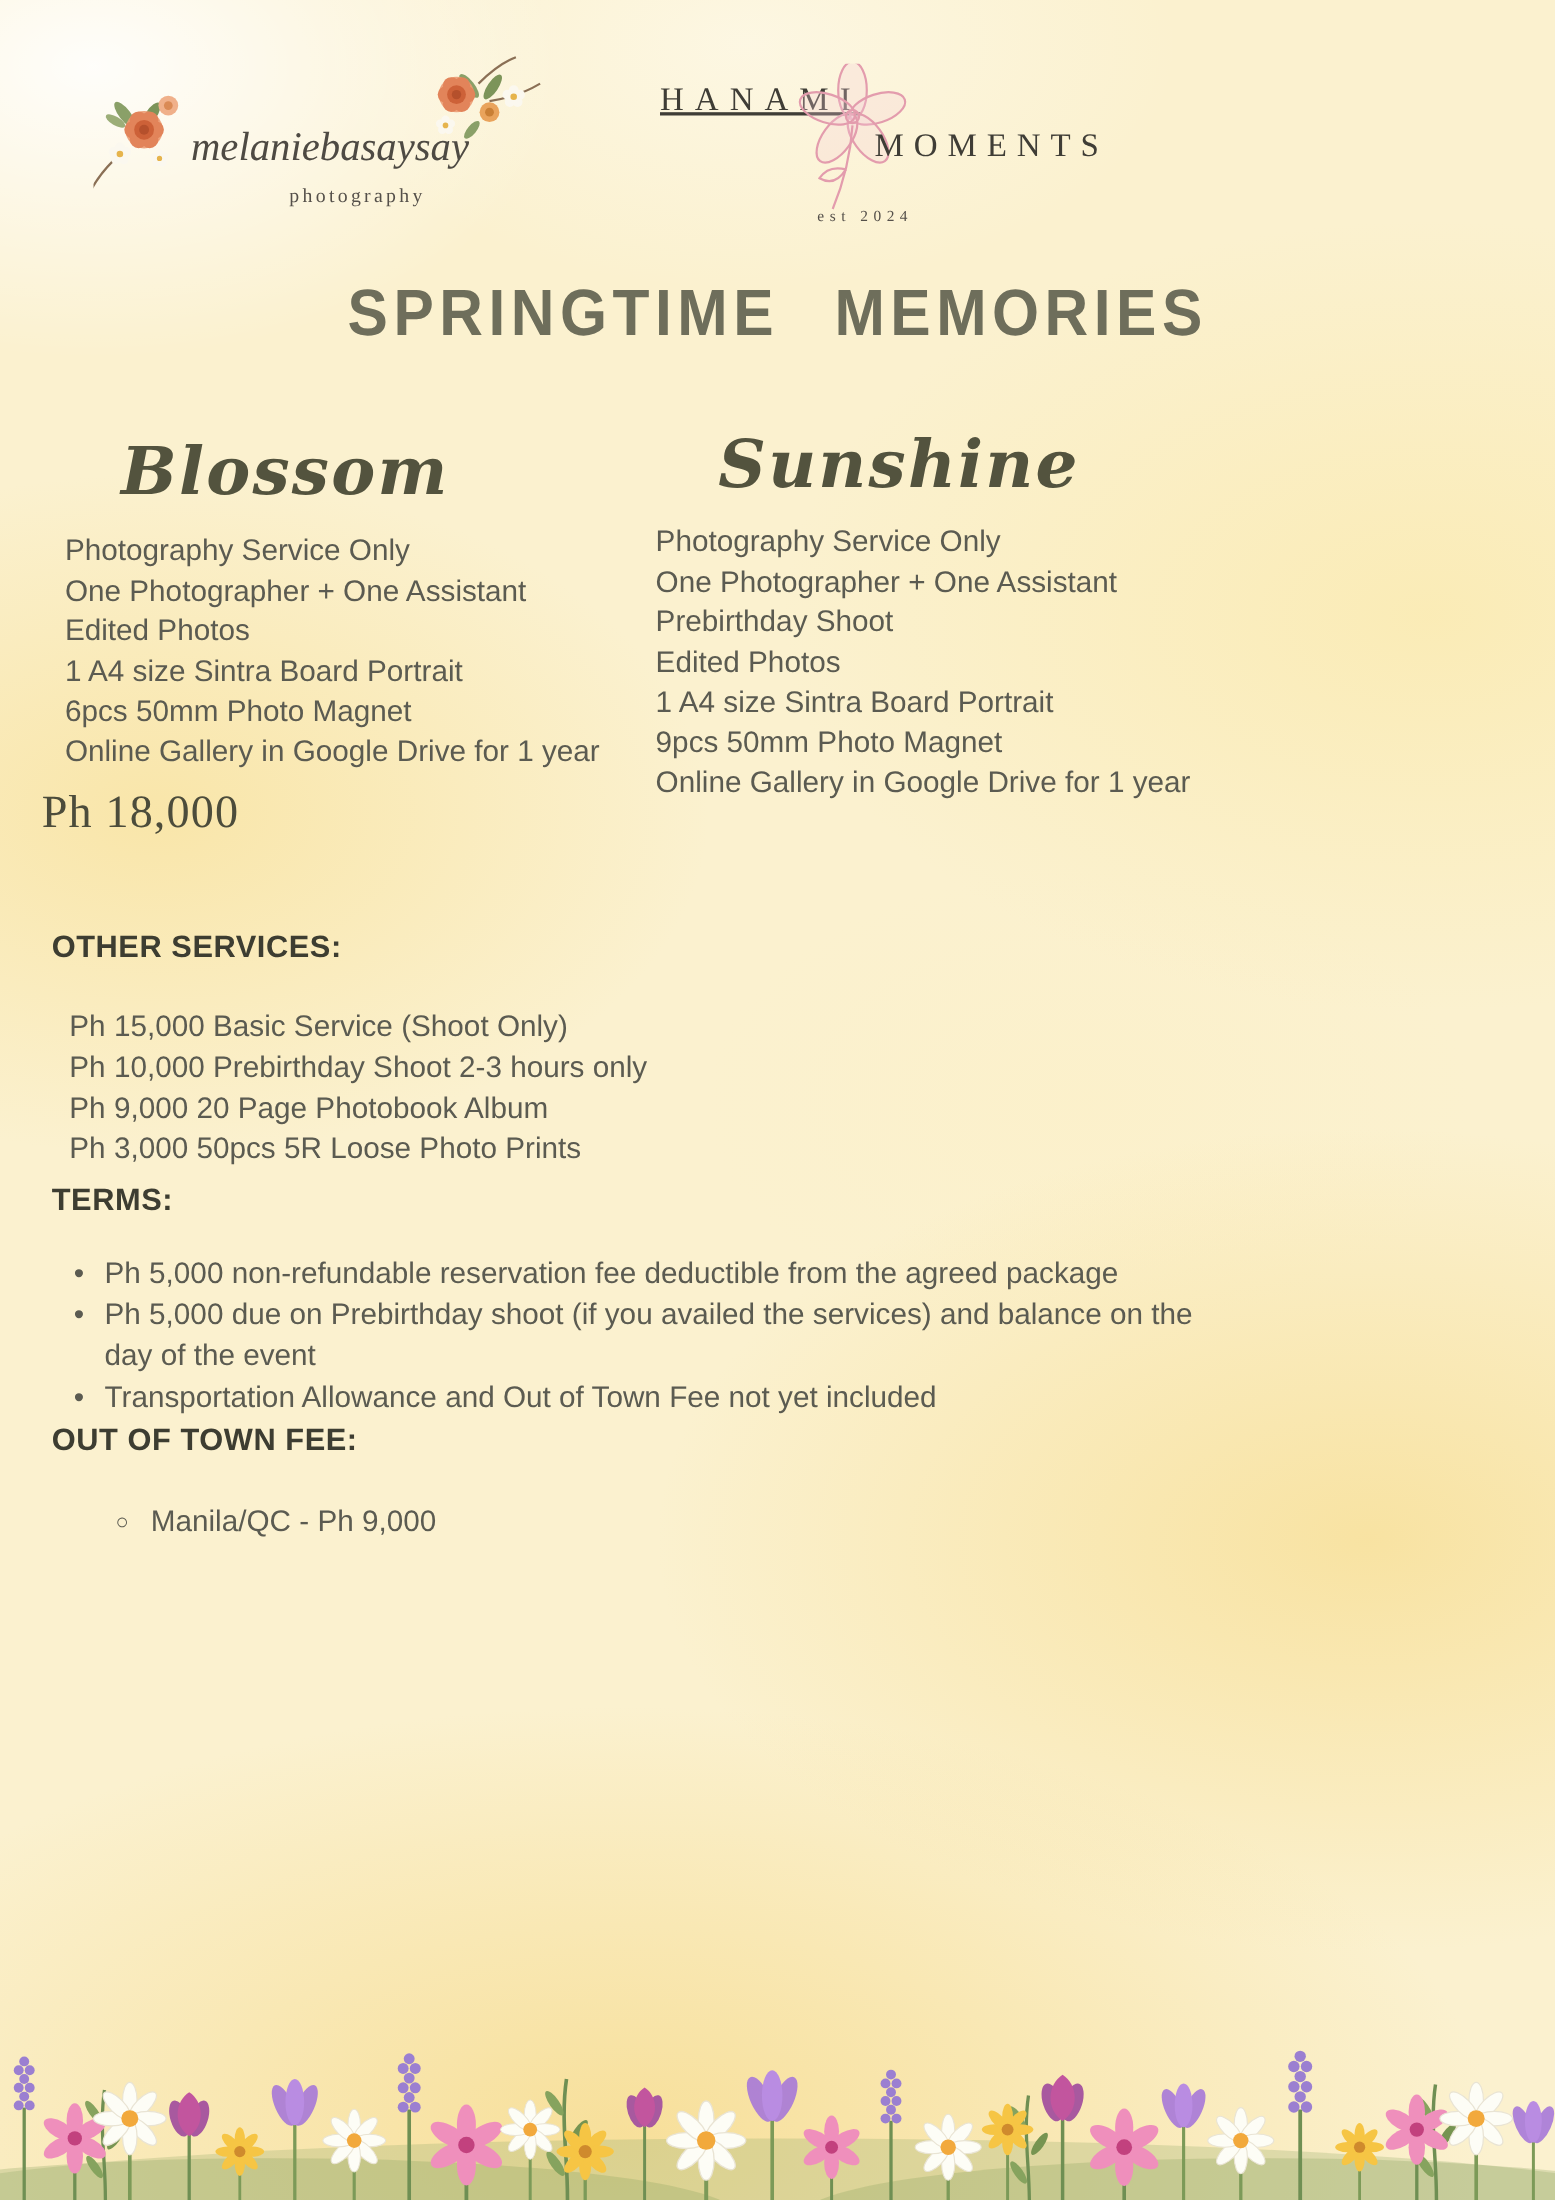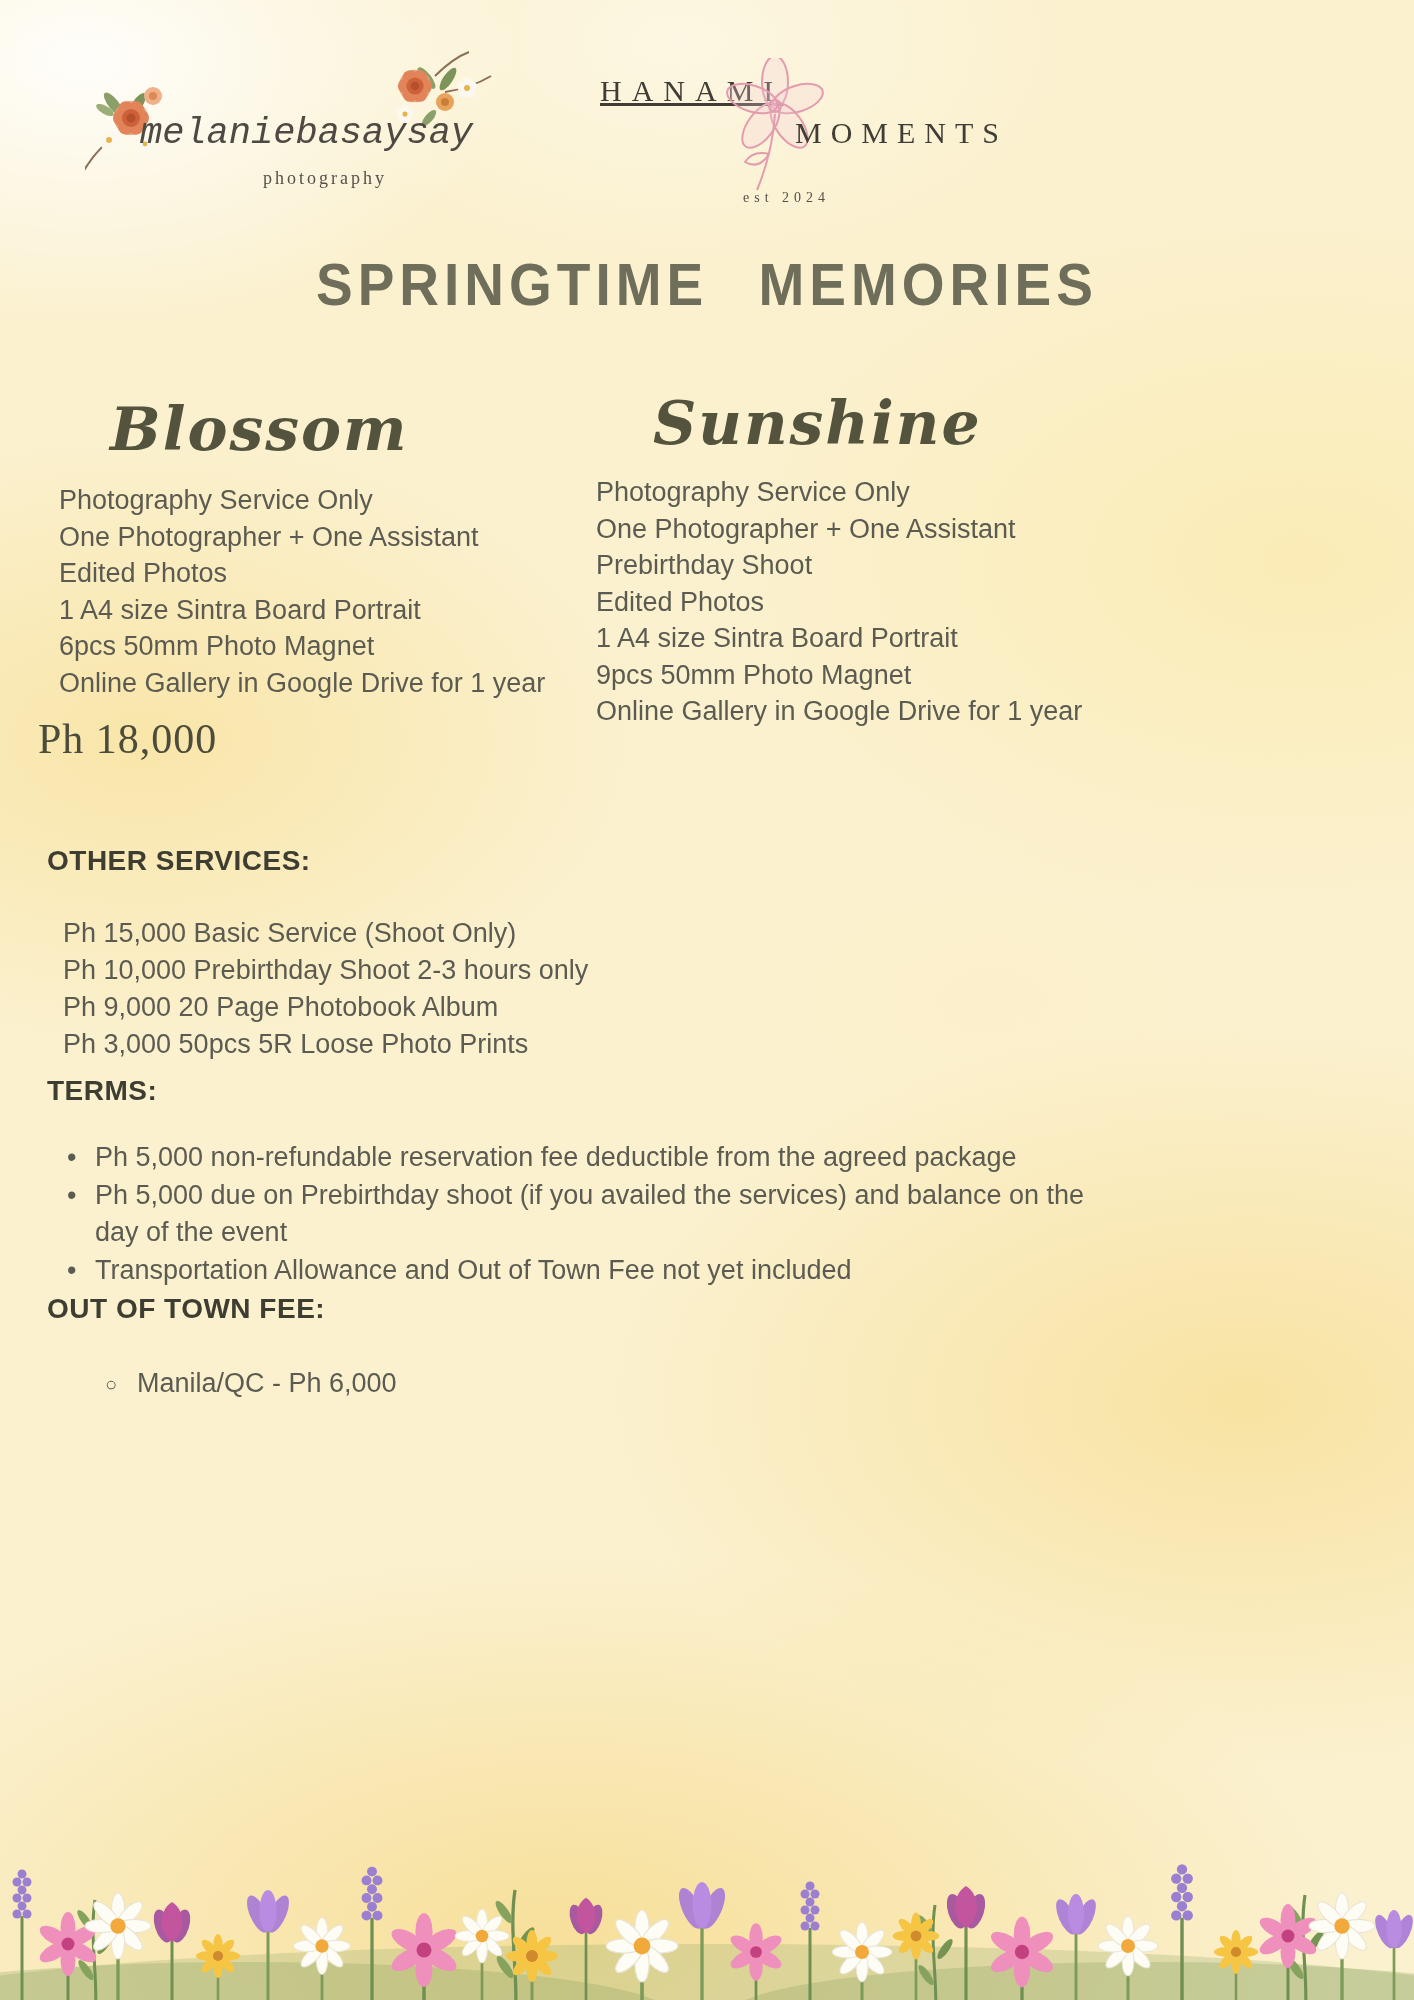--- a/index.html
+++ b/index.html
@@ -14,21 +14,21 @@
       radial-gradient(ellipse 820px 500px at 92% 28%, rgba(250,231,162,0.55), rgba(250,231,162,0) 72%),
       radial-gradient(ellipse 900px 520px at 88% 70%, rgba(246,217,132,0.6), rgba(246,217,132,0) 72%),
       radial-gradient(ellipse 1100px 540px at 40% 97%, rgba(245,214,126,0.65), rgba(245,214,126,0) 72%),
       radial-gradient(ellipse 500px 300px at 70% 50%, rgba(252,240,200,0.6), rgba(252,240,200,0) 70%);
   }
   
   .logo-left{position:absolute;left:85px;top:40px;width:410px;height:170px;}
   .logo-left .florals{position:absolute;left:0;top:0;}
   .logo-name{
     position:absolute;left:55px;top:72px;width:320px;text-align:center;
-    font-family:Liberation Mono, monospace;font-style:italic;font-size:37px;color:#4e4a43;
+    font-family:Liberation Serif, serif;font-style:italic;font-size:37px;color:#4e4a43;
   }
   .logo-sub{
     position:absolute;left:110px;top:128px;width:260px;text-align:center;
     font-family:"Liberation Serif",serif;font-size:18px;letter-spacing:3px;color:#55504a;
   }
   .logo-right{position:absolute;left:595px;top:58px;width:410px;height:165px;}
   .hanami-word1{
     position:absolute;left:5px;top:16px;
     font-family:"Liberation Serif",serif;font-size:30px;letter-spacing:10px;color:#3f3d36;text-decoration:underline;
   }
@@ -208,21 +208,21 @@
     <ul>
       <li>Ph 5,000 non-refundable reservation fee deductible from the agreed package</li>
       <li>Ph 5,000 due on Prebirthday shoot (if you availed the services) and balance on the day of the event</li>
       <li>Transportation Allowance and Out of Town Fee not yet included</li>
     </ul>
   </div>
 
   <div class="oot">
     <div class="section-heading">OUT OF TOWN FEE:</div>
     <ul>
-      <li>Manila/QC - Ph 6,000</li>
+      <li>Manila/QC - Ph 9,000</li>
     </ul>
   </div>
 
   <svg class="bottom-florals" width="1414" height="260" viewBox="0 0 1414 260" aria-hidden="true">
     <defs>
       <g id="f-daisy">
         <line x1="0" y1="0" x2="0" y2="120" stroke="#7c9a58" stroke-width="3"></line>
         <g fill="#fdfdf6" stroke="#e9e4d4" stroke-width="1">
           <ellipse cx="0" cy="-15" rx="6" ry="15"></ellipse>
           <ellipse cx="0" cy="-15" rx="6" ry="15" transform="rotate(45)"></ellipse>

